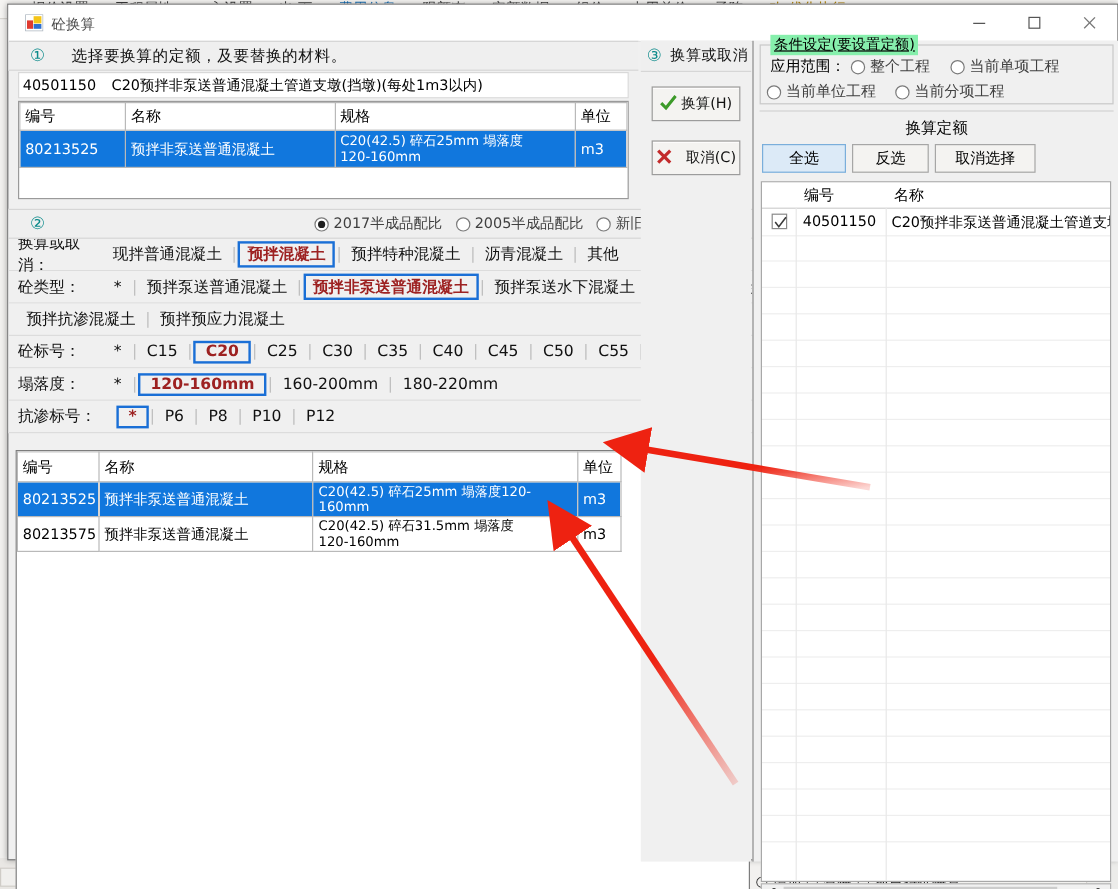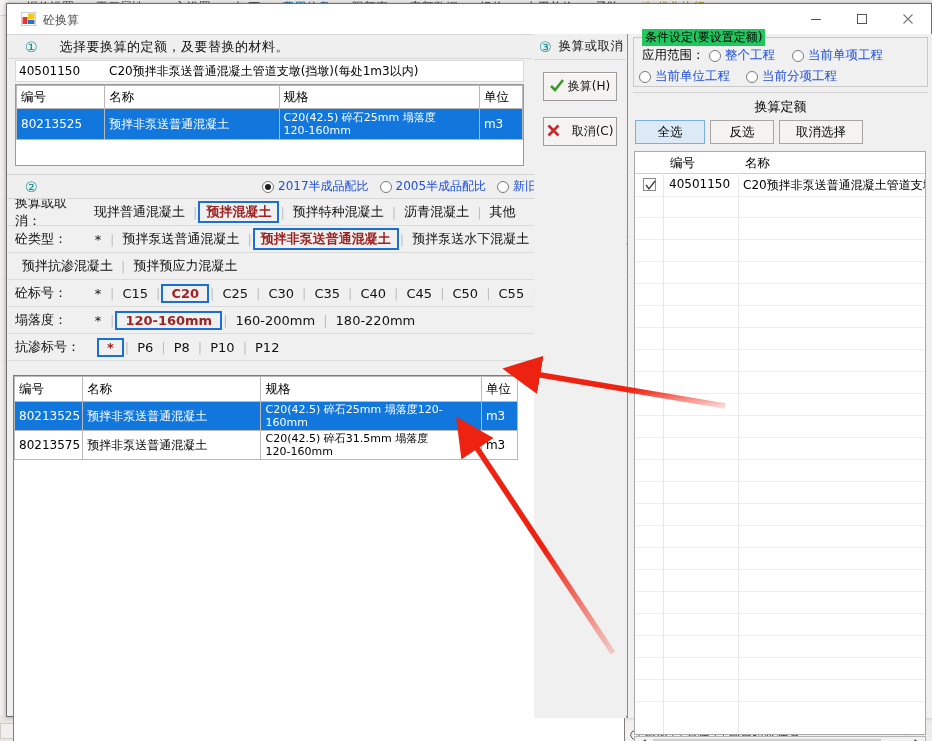--- a/index.html
+++ b/index.html
@@ -43,37 +43,37 @@
   .sec-title{font-size:13px;color:#111;letter-spacing:.5px;}
 
   
   #left-col{position:absolute;left:0;top:30px;width:525px;bottom:0;}
   #sec1{position:absolute;left:0;top:0;width:525px;height:140px;}
   #sec1 .sec-band{width:525px;}
   #code-line{position:absolute;left:8px;top:26px;width:509px;height:22px;background:#ffffff;
              border:1px solid #d9d9d9;box-sizing:border-box;font-size:12px;color:#000;
              display:flex;align-items:center;}
   #code-line .c1{margin-left:3px;width:72px;}
-  #code-line .c2{margin-left:18px;}
+  #code-line .c2{margin-left:2px;}
 
   table.grid{border-collapse:collapse;table-layout:fixed;font-size:12px;background:#fff;}
   table.grid th,table.grid td{border:1px solid #b9b9b9;padding:1px 4px;text-align:left;
              font-weight:normal;vertical-align:middle;overflow:hidden;}
   table.grid th{background:#ffffff;height:20px;font-size:12.5px;}
   table.grid tr.sel td{background:#1177dd;color:#ffffff;}
 
   #tbl1-wrap{position:absolute;left:8px;top:50px;width:509px;height:82px;
              border:1px solid #9a9a9a;background:#fff;box-sizing:border-box;overflow:hidden;}
   #tbl1{width:507px;}
   #tbl1 td{height:28px;line-height:13px;}
 
   #sec2{position:absolute;left:0;top:140px;width:625px;}
   #sec2 .sec-band{width:625px;position:relative;}
   .radio-row{position:absolute;left:255px;top:3px;display:flex;align-items:center;gap:11px;}
-  .rdo{display:inline-flex;align-items:center;font-size:12px;color:#1d4ed8;justify-content:center;}
+  .rdo{display:inline-flex;align-items:center;font-size:12px;color:#404040;justify-content:center;}
   .rdo .dot{width:12px;height:12px;border:1px solid #7a7a7a;border-radius:50%;
             background:#fff;margin-right:4px;position:relative;box-sizing:border-box;}
   .rdo.on .dot::after{content:"";position:absolute;left:2px;top:2px;width:6px;height:6px;
             border-radius:50%;background:#202020;}
 
   .filt-row{height:27px;display:flex;align-items:center;background:#f0f0f0;
             border-bottom:1px solid #dcdcdc;padding-left:8px;box-sizing:border-box;
             width:625px;font-size:13px;}
   .filt-label{width:72px;color:#111;flex:none;}
   .filt-star{color:#111;width:22px;text-align:center;flex:none;}
@@ -99,21 +99,21 @@
           border:1px solid #9c9c9c;box-sizing:border-box;display:flex;align-items:center;
           justify-content:center;gap:4px;font-size:12px;color:#111;cursor:default;
           box-shadow:inset 0 1px 0 #ffffff;}
   #btn-convert{top:38px;} #btn-cancel{top:83px;gap:12px;}
 
   
   #right-col{position:absolute;left:620px;top:30px;width:305px;height:684px;background:#f0f0f0;
              border-left:1px solid #8c8c8c;box-sizing:border-box;}
   #cond-box{position:absolute;left:5px;top:3px;width:295px;height:50px;
             border:1px solid #c9c9c9;box-sizing:border-box;}
-  #cond-legend{position:absolute;left:8px;top:-9px;background:#22c55e;padding:0 3px;font-size:12px;}
+  #cond-legend{position:absolute;left:8px;top:-9px;background:#86efac;padding:0 3px;font-size:12px;text-decoration:underline;}
   #scope-label{position:absolute;left:8px;top:9px;font-size:12.5px;font-family:Liberation Serif, serif;}
   .scope-r{position:absolute;font-size:12.5px;}
   #sep1{position:absolute;left:5px;top:58px;width:295px;height:1px;background:#d2d2d2;}
   #conv-title{position:absolute;left:0;top:64px;width:305px;text-align:center;font-size:13px;}
   .selbtn{position:absolute;top:86px;height:24px;background:#f4f3f1;border:1px solid #a6a6a6;
           box-sizing:border-box;display:flex;align-items:center;justify-content:center;
           font-size:12.5px;cursor:default;}
   #b-all{left:7px;width:70px;background:#dceaf7;border-color:#7aaedb;}
   #b-inv{left:82px;width:64px;}
   #b-none{left:151px;width:84px;}

